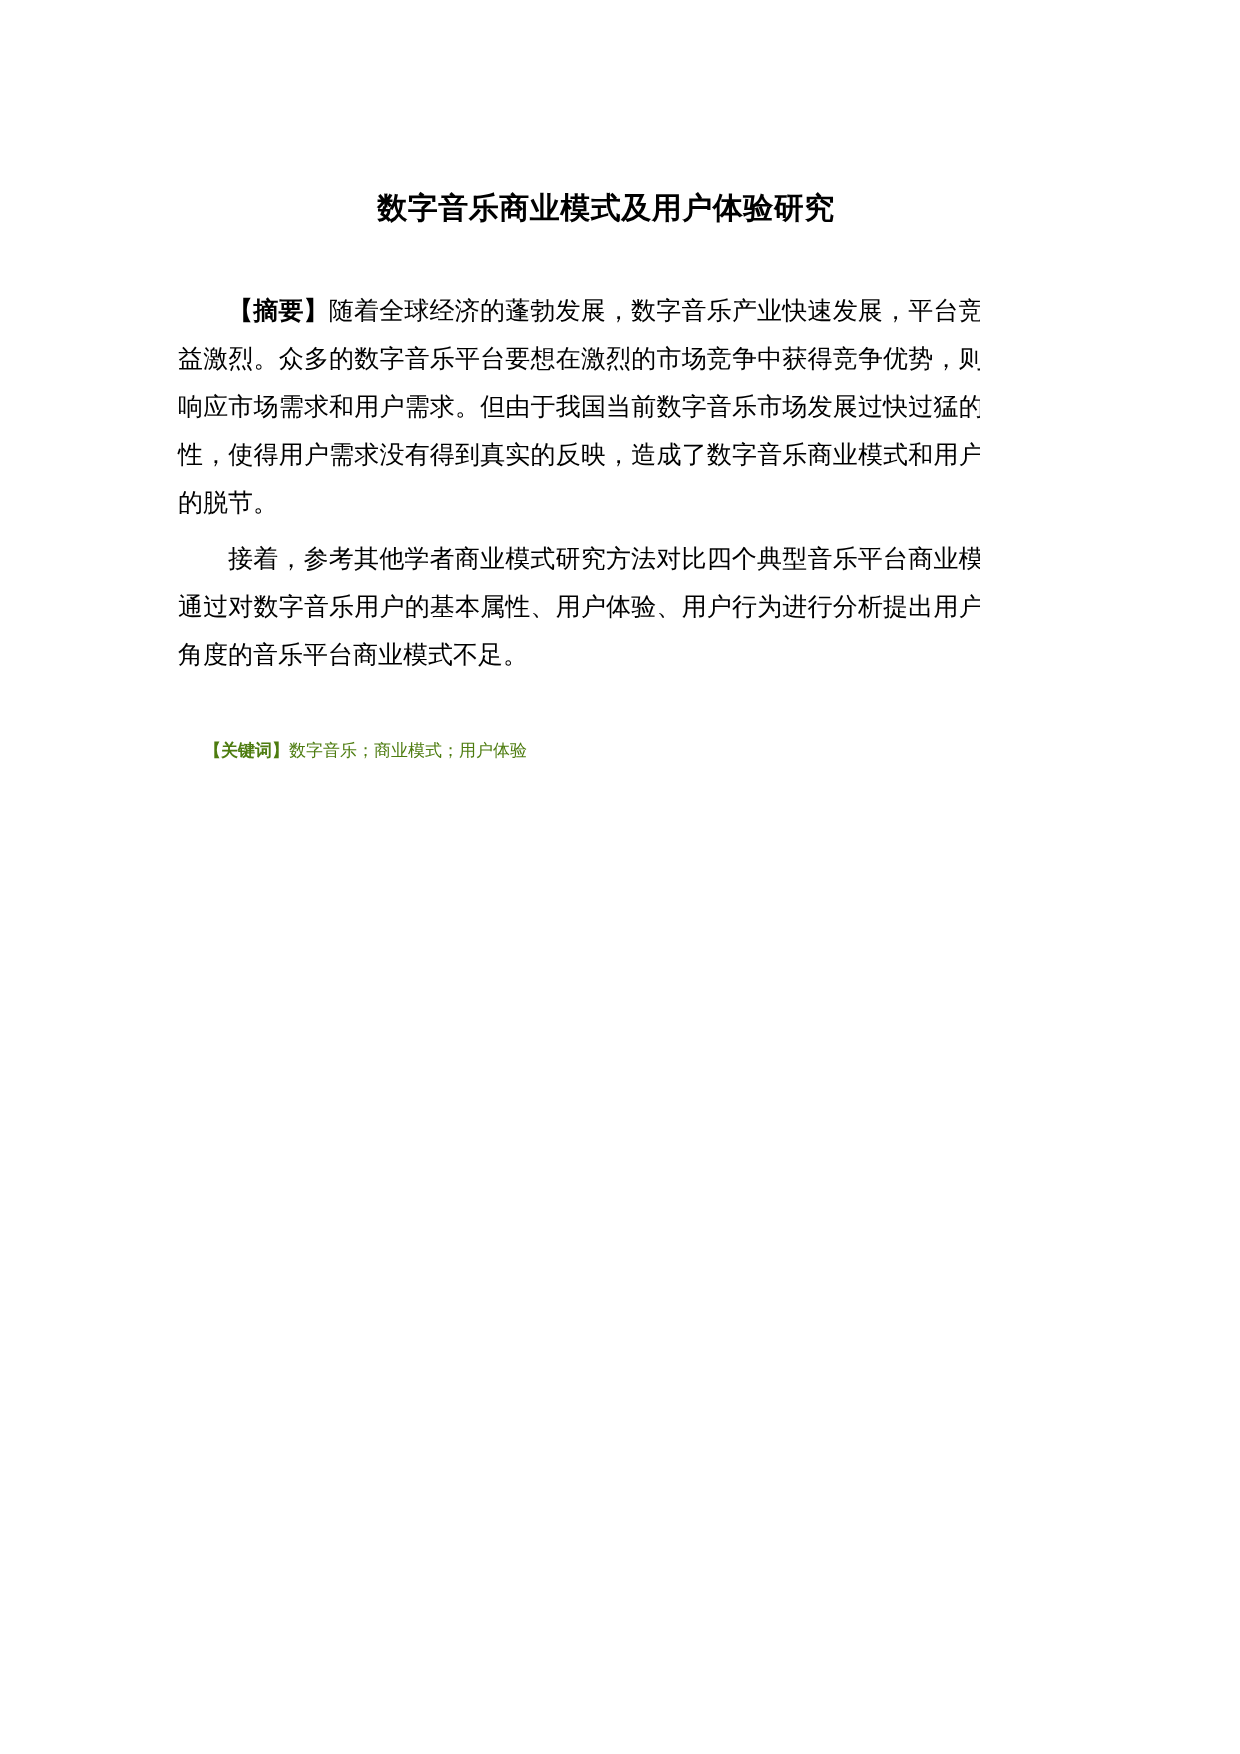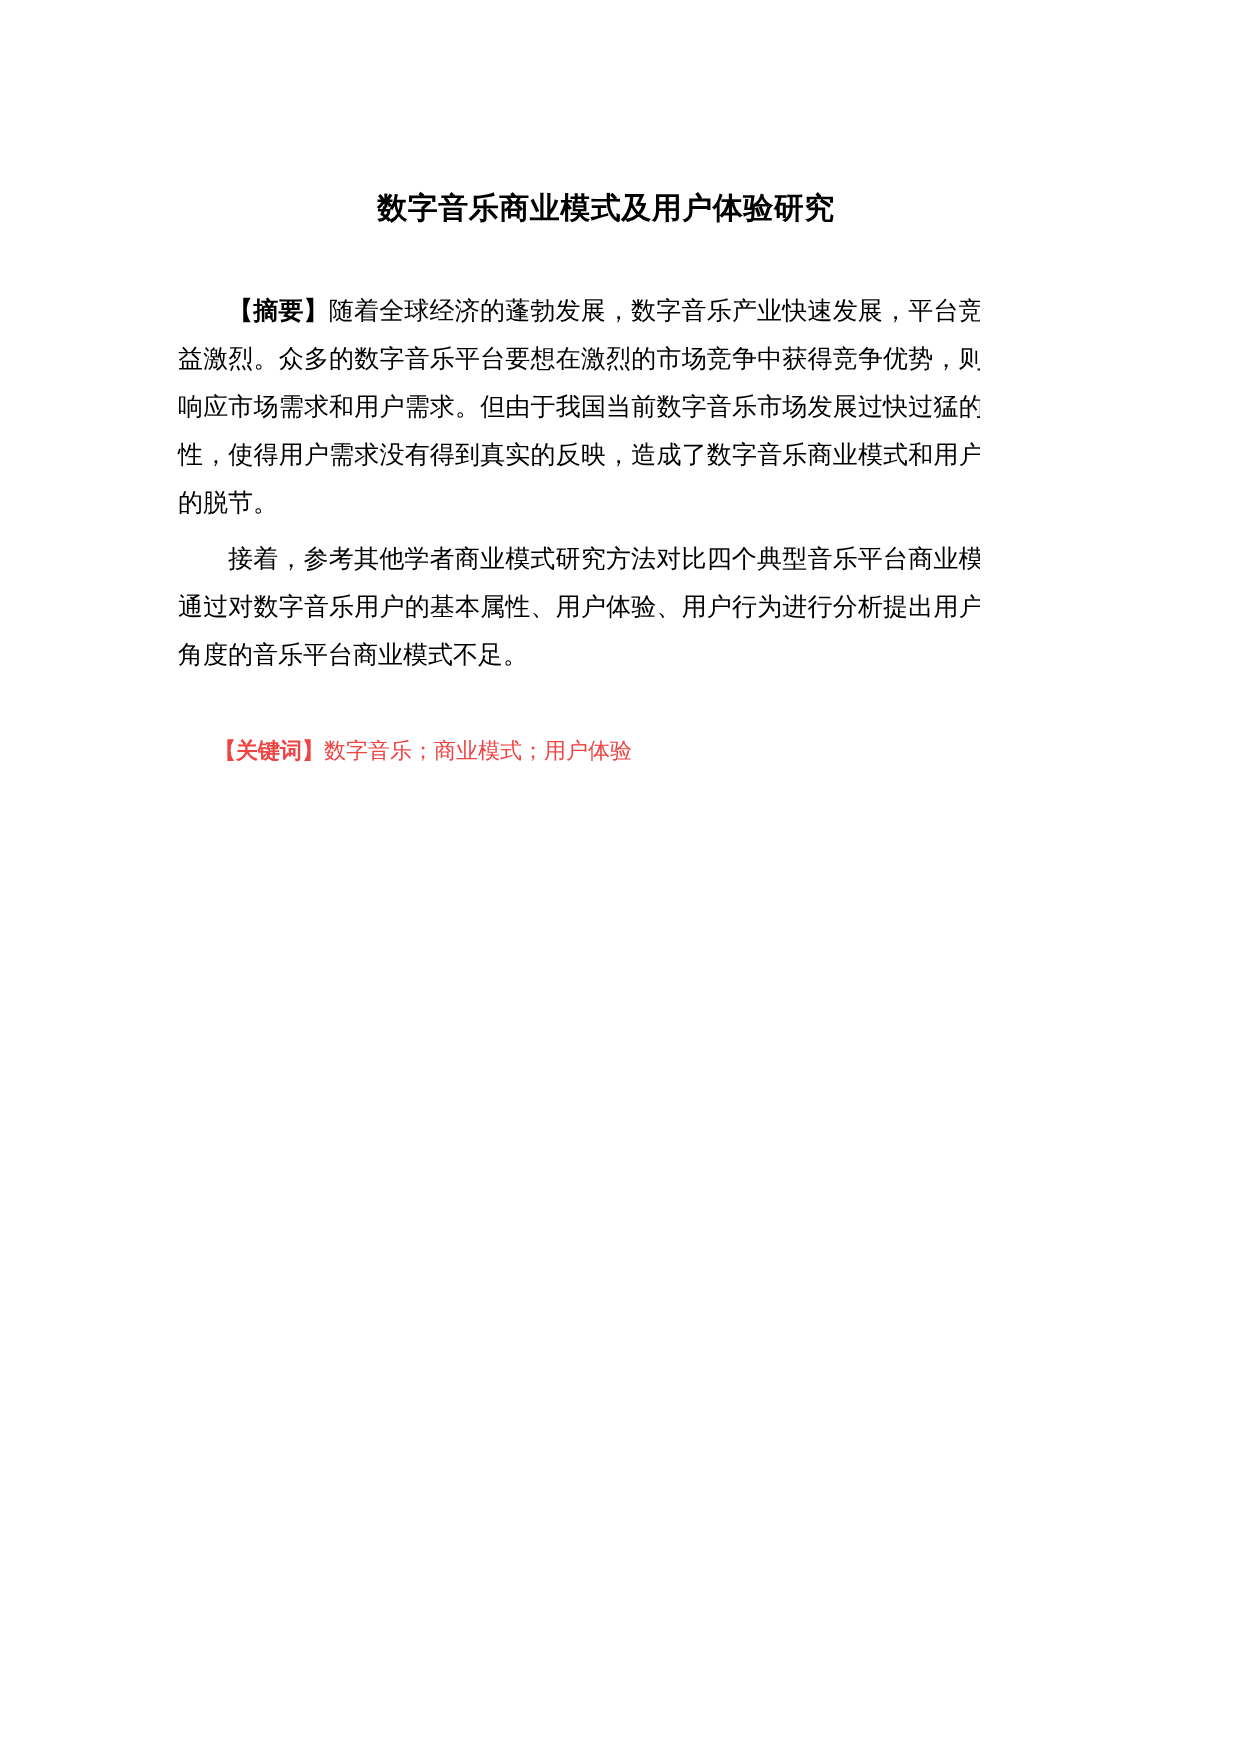--- a/index.html
+++ b/index.html
@@ -43,24 +43,24 @@
     text-justify: inter-ideograph;
     text-indent: 2em;
     color: #000000;
   }
   .bold-label {
     font-weight: bold;
     font-family: "Liberation Sans", "DejaVu Sans", sans-serif;
   }
   .keywords-line {
     margin: 48px 0 0 0;
-    font-size: 22px;
+    font-size: 17px;
     line-height: 48px;
     text-indent: 2em;
-    color: #ef4444;
+    color: #4d7c0f;
   }
 </style>
 </head>
 <body>
 
 <div class="page">
   <div class="content">
 
     <h1 class="doc-title">数字音乐商业模式及用户体验研究</h1>
 

